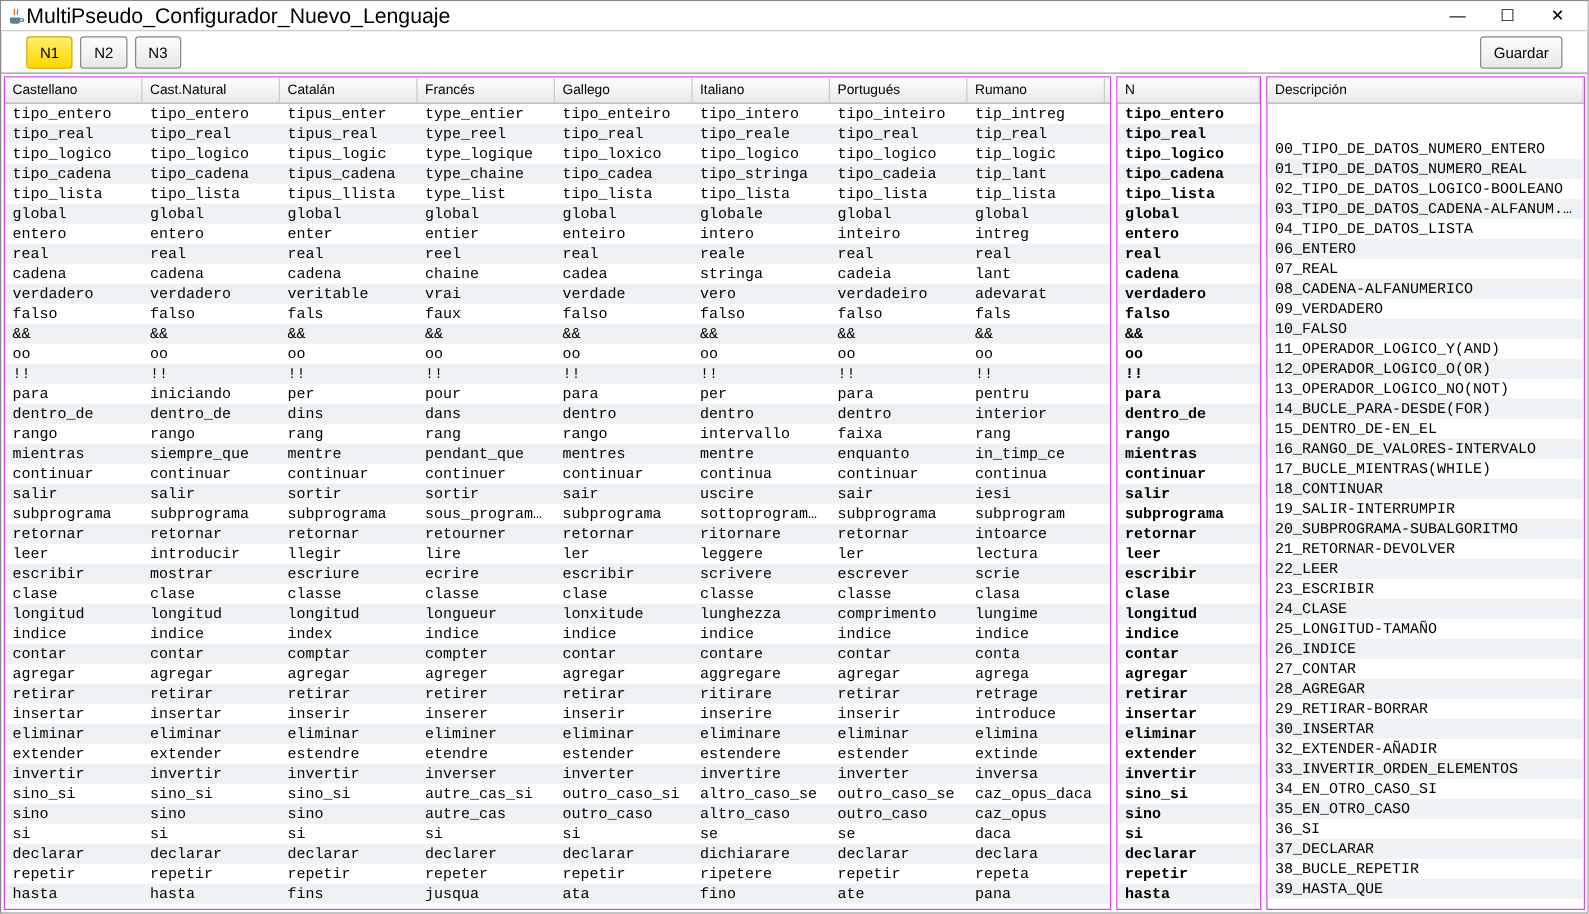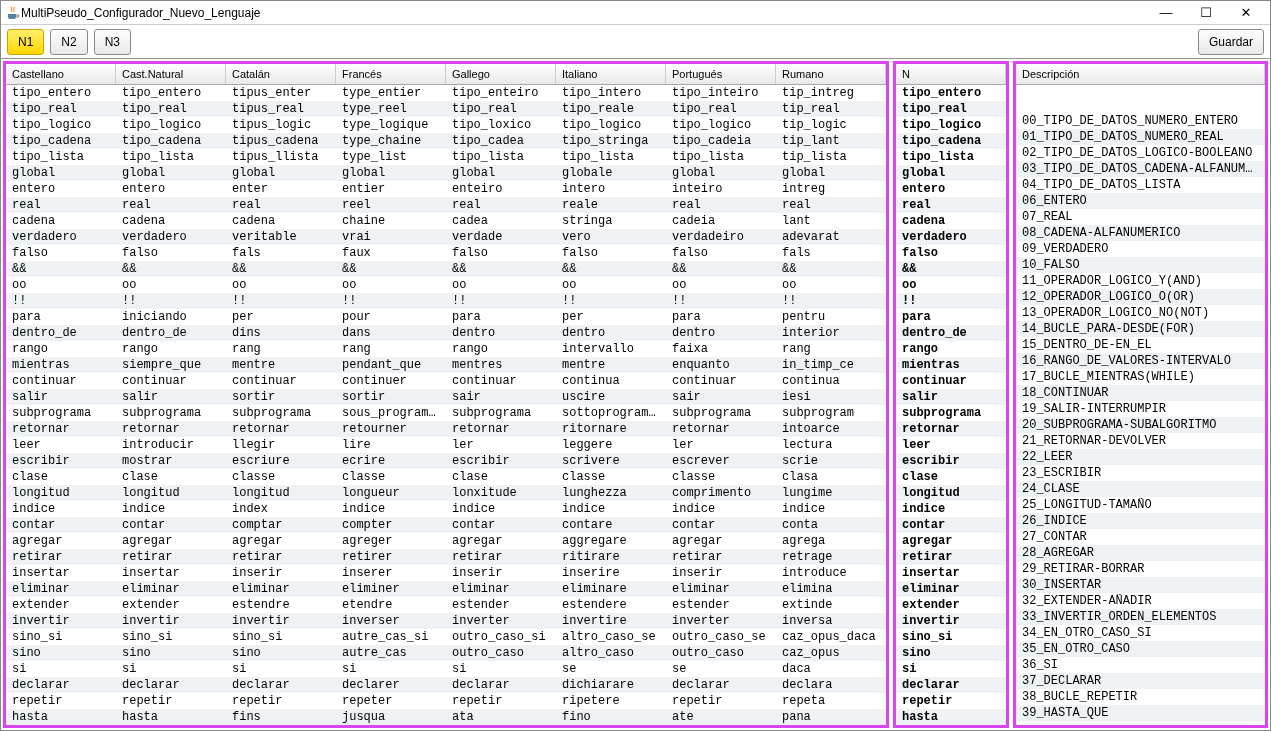--- a/index.html
+++ b/index.html
@@ -1,27 +1,27 @@
 <!DOCTYPE html>
 <html><head>
 <meta charset="utf-8">
 <style>
   * { box-sizing: border-box; }
   html, body { margin: 0; padding: 0; font-family: Tahoma, sans-serif; font-size: 11px; background: #fff; }
   .window { width: 1271px; height: 731px; border: 1px solid #888; display: flex; flex-direction: column; }
   .titlebar { height: 24px; background: #fff; border-bottom: 1px solid #ccc; display: flex; align-items: center; padding: 0 4px; }
-  .titlebar .title { flex: 1; font-size: 12px; color: #000; }
+  .titlebar .title { flex: 1; font-size: 17px; color: #000; }
   .win-controls { display: flex; gap: 0; }
   .win-btn { width: 40px; height: 22px; display: flex; align-items: center; justify-content: center; font-size: 13px; cursor: default; }
-  .toolbar { height: 34px; display: flex; align-items: center; padding: 4px 6px; gap: 6px; border-bottom: 1px solid #999; }
+  .toolbar { height: 34px; display: flex; align-items: center; padding: 4px 20px; gap: 6px; border-bottom: 1px solid #999; }
   .tbtn { height: 26px; padding: 0 10px; border: 1px solid #888; border-radius: 3px; background: linear-gradient(#fdfdfd, #e8e8e8); font-size: 12px; cursor: default; display: flex; align-items: center; }
   .tbtn.active { background: linear-gradient(#ffef6a, #ffd700); border-color: #c8a400; }
   .spacer { flex: 1; }
   .content { flex: 1; display: flex; padding: 2px; gap: 4px; overflow: hidden; }
-  .panel { border: 3px solid #d946ef; background: #fff; overflow: hidden; display: flex; flex-direction: column; }
+  .panel { border: 1px solid #d946ef; background: #fff; overflow: hidden; display: flex; flex-direction: column; }
   .panel.left { flex: 0 0 886px; }
   .panel.mid { flex: 0 0 116px; }
   .panel.right { flex: 1; gap: 28px; }
   .thead { display: flex; background: linear-gradient(#fefefe, #e9e9e9); border-bottom: 1px solid #aaa; }
   .th { padding: 4px 6px; border-right: 1px solid #ccc; font-size: 11px; color: #000; overflow: hidden; white-space: nowrap; text-overflow: ellipsis; }
   .tbody { flex: 1; overflow: auto; }
   .tr { display: flex; height: 16px; align-items: center; font-family: "Consolas","Courier New",monospace; font-size: 12px; }
   .tr:nth-child(even) { background: #eef2f4; }
   .td { padding: 0 6px; overflow: hidden; white-space: nowrap; text-overflow: ellipsis; }
   .panel.left .th, .panel.left .td { width: 110px; }

